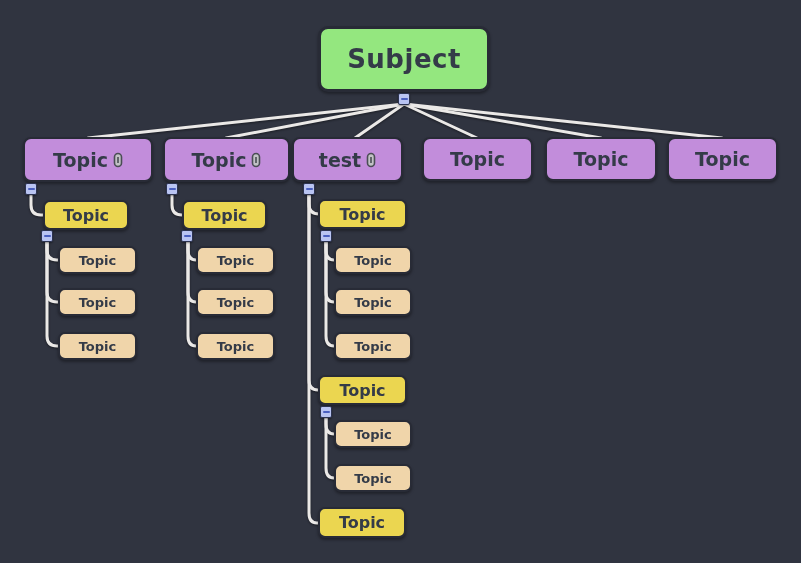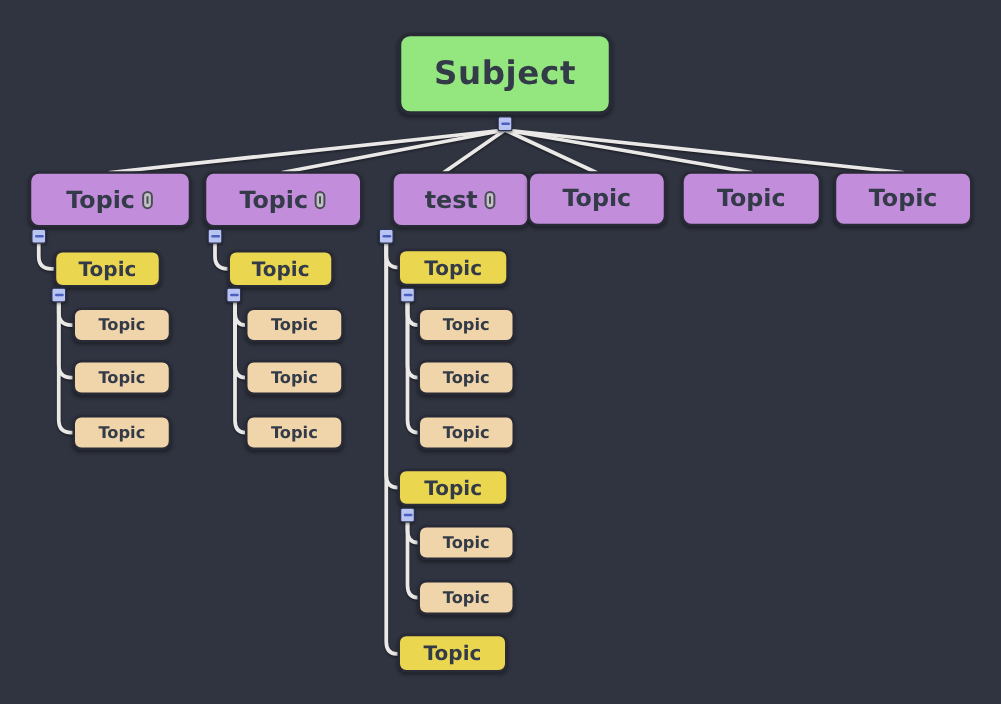--- a/index.html
+++ b/index.html
@@ -102,21 +102,21 @@
   </div>
   <div class="node main" style="left:163px;top:137px;width:127px;height:45px">
     <span class="lbl">Topic</span>
     <span class="clip">
         <svg width="10" height="16" viewBox="0 0 10 16">
           <rect x="1.5" y="1.5" width="7" height="13" rx="3.5" fill="#c2c2c6" stroke="#4a4d55" stroke-width="1.6"></rect>
           <line x1="5" y1="5" x2="5" y2="11" stroke="#4a4d55" stroke-width="1.6"></line>
         </svg>
       </span>
   </div>
-  <div class="node main" style="left:313px;top:137px;width:111px;height:45px">
+  <div class="node main" style="left:292px;top:137px;width:111px;height:45px">
     <span class="lbl">test</span>
     <span class="clip">
         <svg width="10" height="16" viewBox="0 0 10 16">
           <rect x="1.5" y="1.5" width="7" height="13" rx="3.5" fill="#c2c2c6" stroke="#4a4d55" stroke-width="1.6"></rect>
           <line x1="5" y1="5" x2="5" y2="11" stroke="#4a4d55" stroke-width="1.6"></line>
         </svg>
       </span>
   </div>
   <div class="node main" style="left:422px;top:137px;width:111px;height:44px">
     <span class="lbl">Topic</span>

